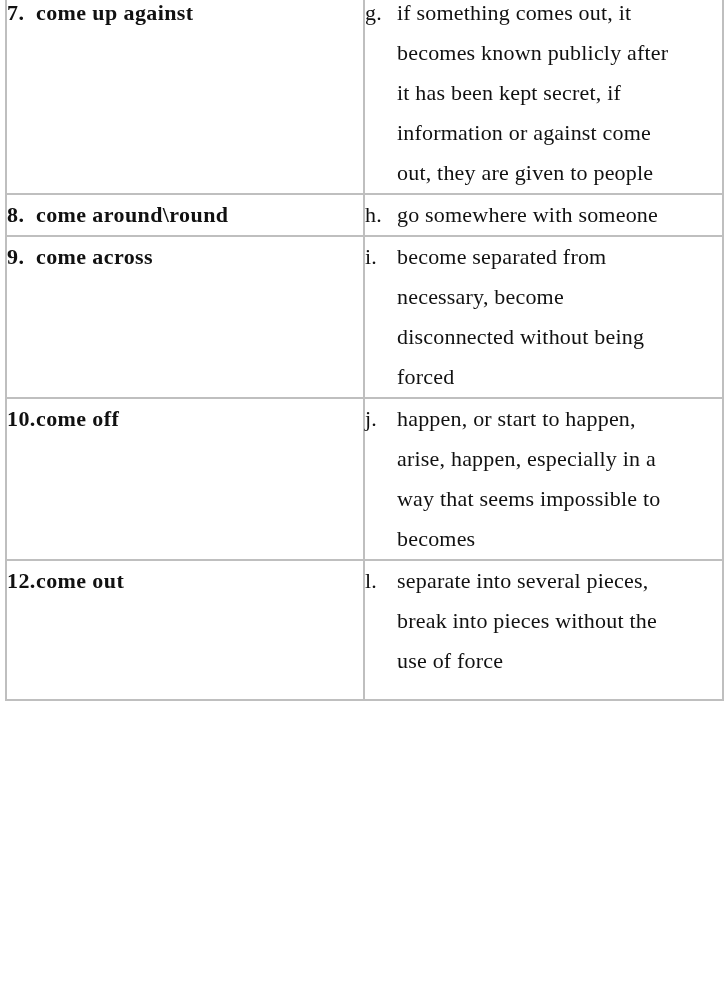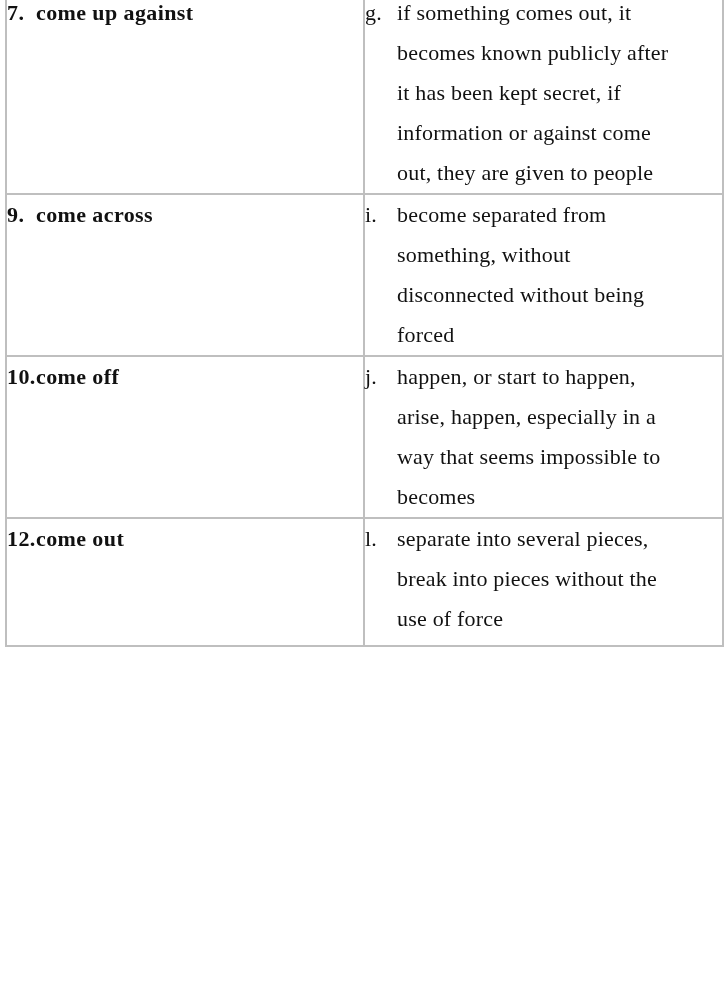--- a/index.html
+++ b/index.html
@@ -34,21 +34,21 @@
     border-collapse: collapse;
     table-layout: fixed;
   }
   table.match td {
     border: 2px solid var(--border-color);
     vertical-align: top;
     padding: 0;
   }
   
   table.match tr:first-child td { border-top: none; }
-  table.match tr:last-child td { padding-bottom: 6px; }
+  table.match tr:last-child td { padding-bottom: 18px; }
 
   td.cell-left  { width: 358px; padding-left: 29px; }
   td.cell-right { width: 359px; padding-left: 30px; }
 
   .entry {
     font-weight: bold;
     font-size: 22px;
     line-height: 40px;
     letter-spacing: 0.4px;
     white-space: nowrap;
@@ -90,29 +90,44 @@
                 <div>it has been kept secret, if</div>
                 <div>information or against come</div>
                 <div>out, they are given to people</div>
               </div>
       </div>
     </td>
   </tr>
         <tr>
     <td class="cell-left">
       <div class="entry">
+        <span class="num">8.</span><span>come around\round</span>
+      </div>
+    </td>
+    <td class="cell-right">
+      <div class="def">
+        <span class="letter">h.</span>
+        <div class="def-lines">
+                <div>go somewhere with someone</div>
+              </div>
+      </div>
+    </td>
+  </tr>
+        <tr>
+    <td class="cell-left">
+      <div class="entry">
         <span class="num">9.</span><span>come across</span>
       </div>
     </td>
     <td class="cell-right">
       <div class="def">
         <span class="letter">i.</span>
         <div class="def-lines">
                 <div>become separated from</div>
-                <div>something, without</div>
+                <div>necessary, become</div>
                 <div>disconnected without being</div>
                 <div>forced</div>
               </div>
       </div>
     </td>
   </tr>
         <tr>
     <td class="cell-left">
       <div class="entry">
         <span class="num">10.</span><span>come off</span>

